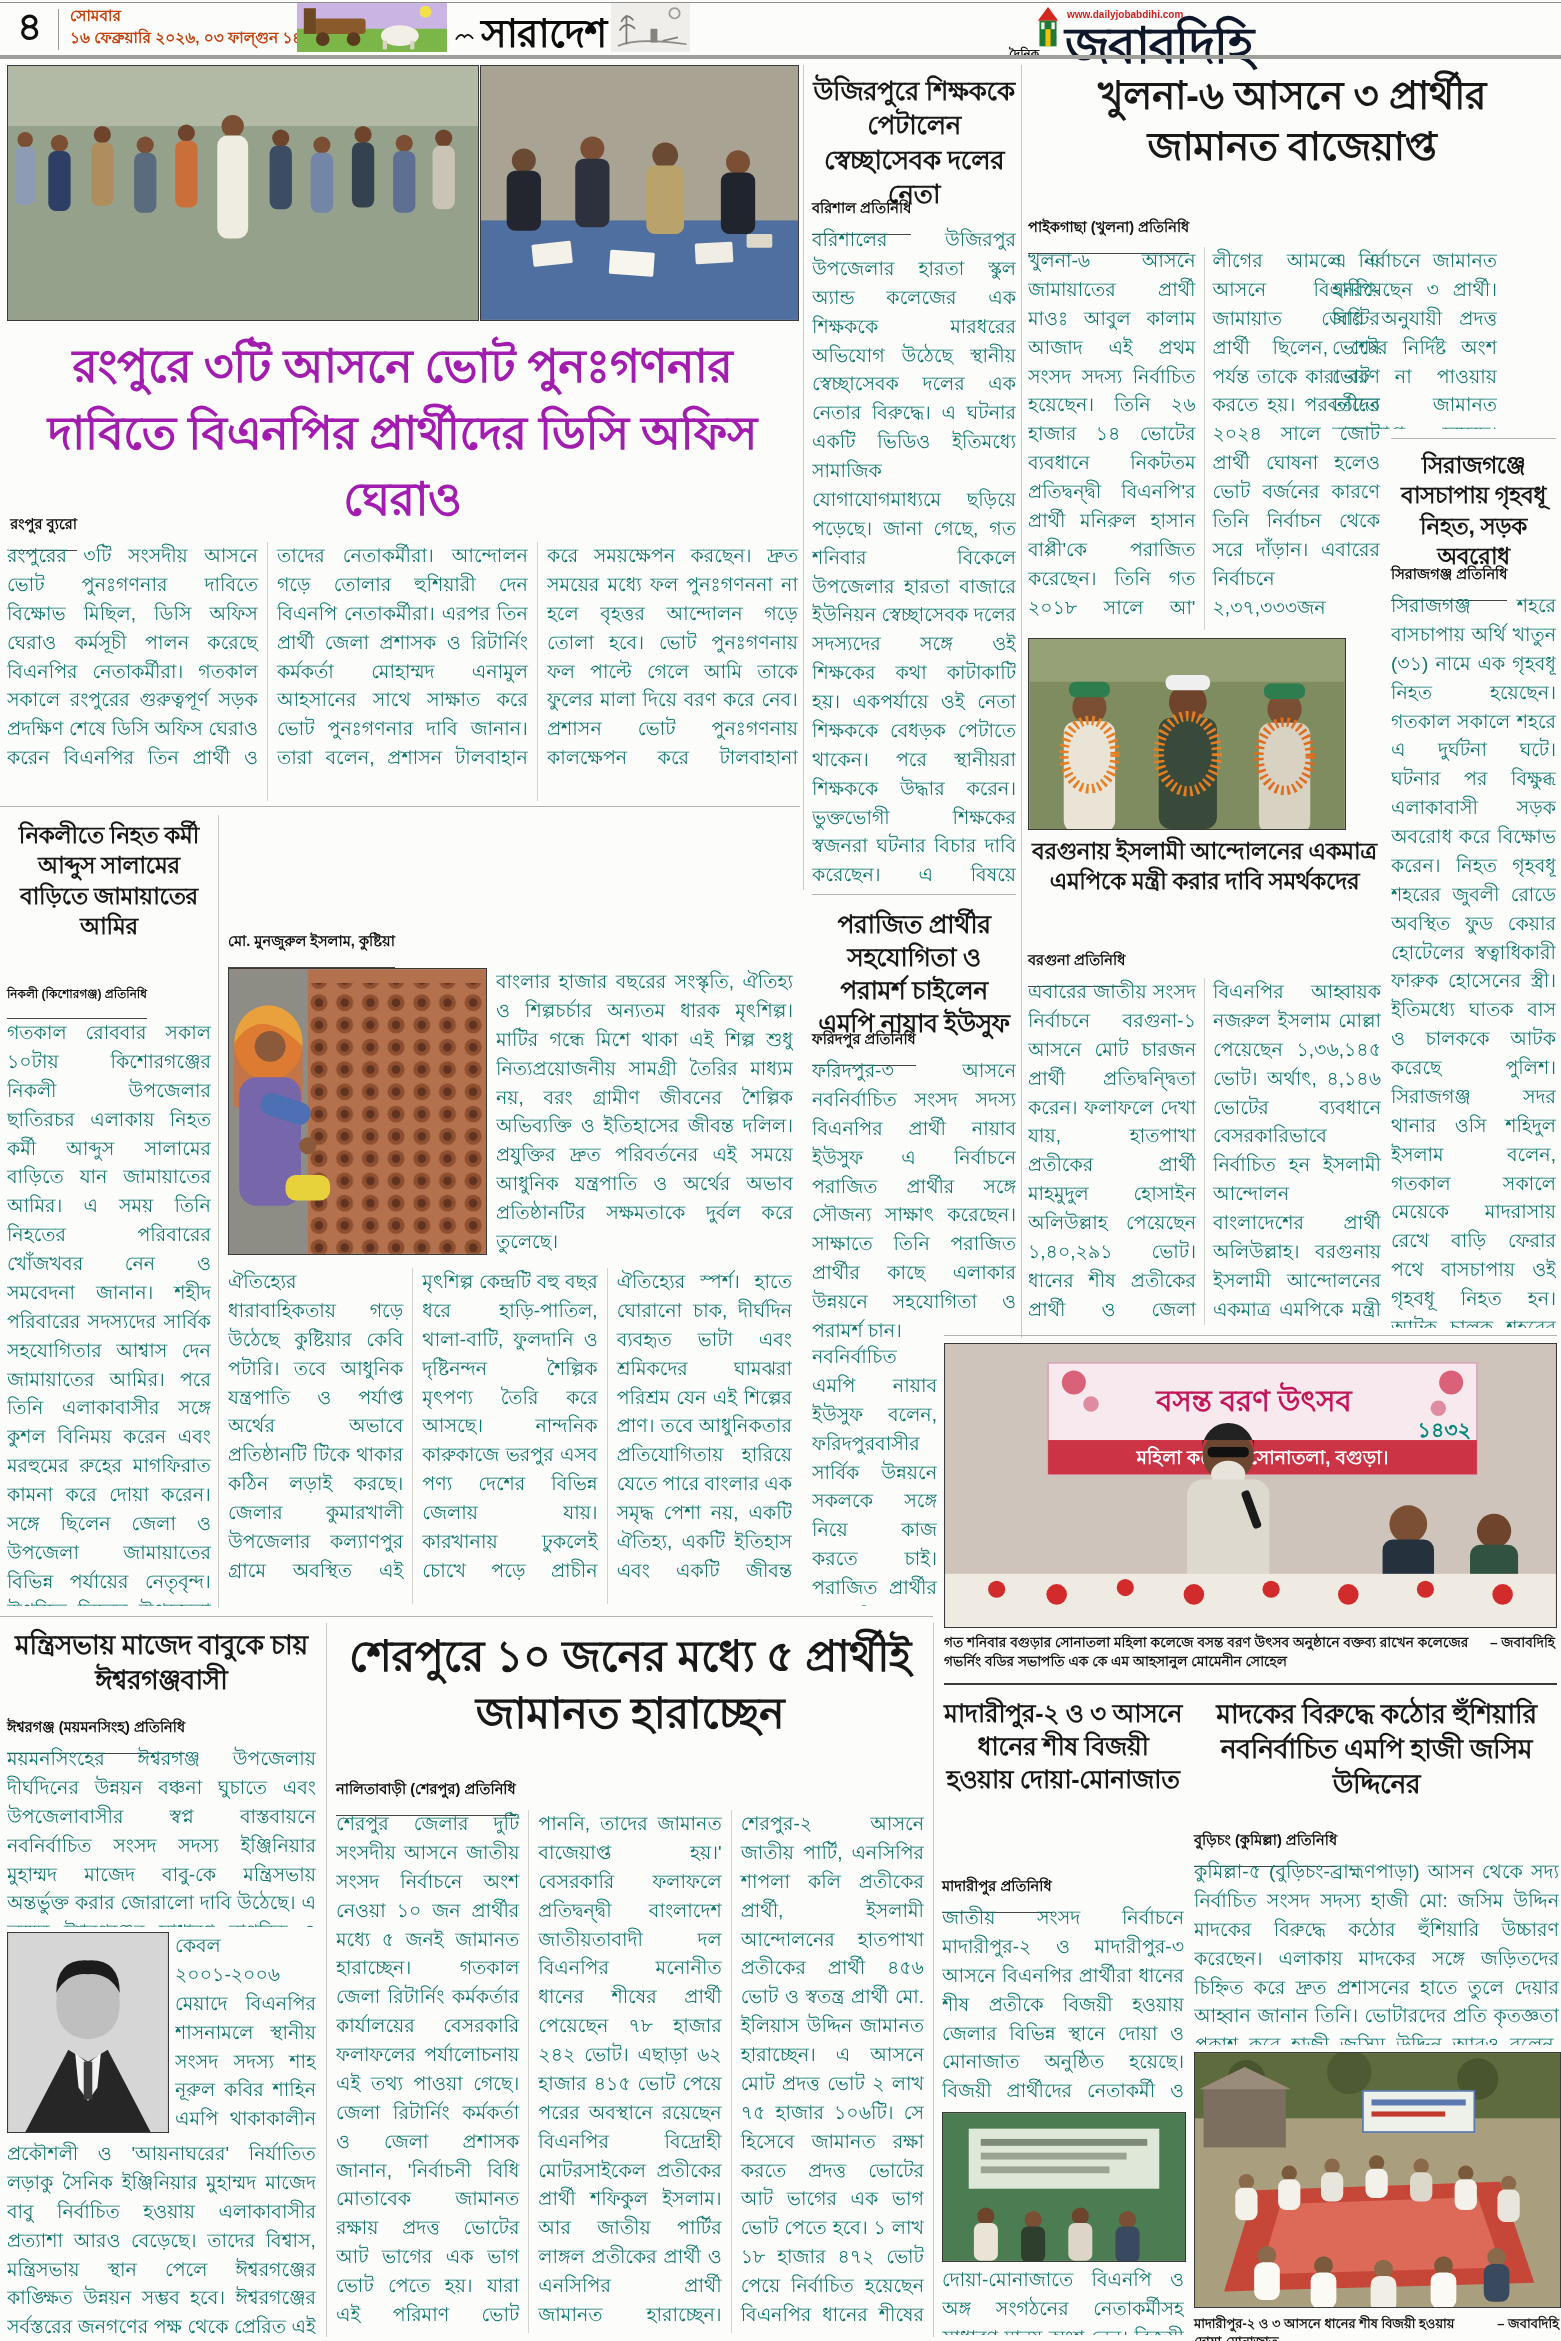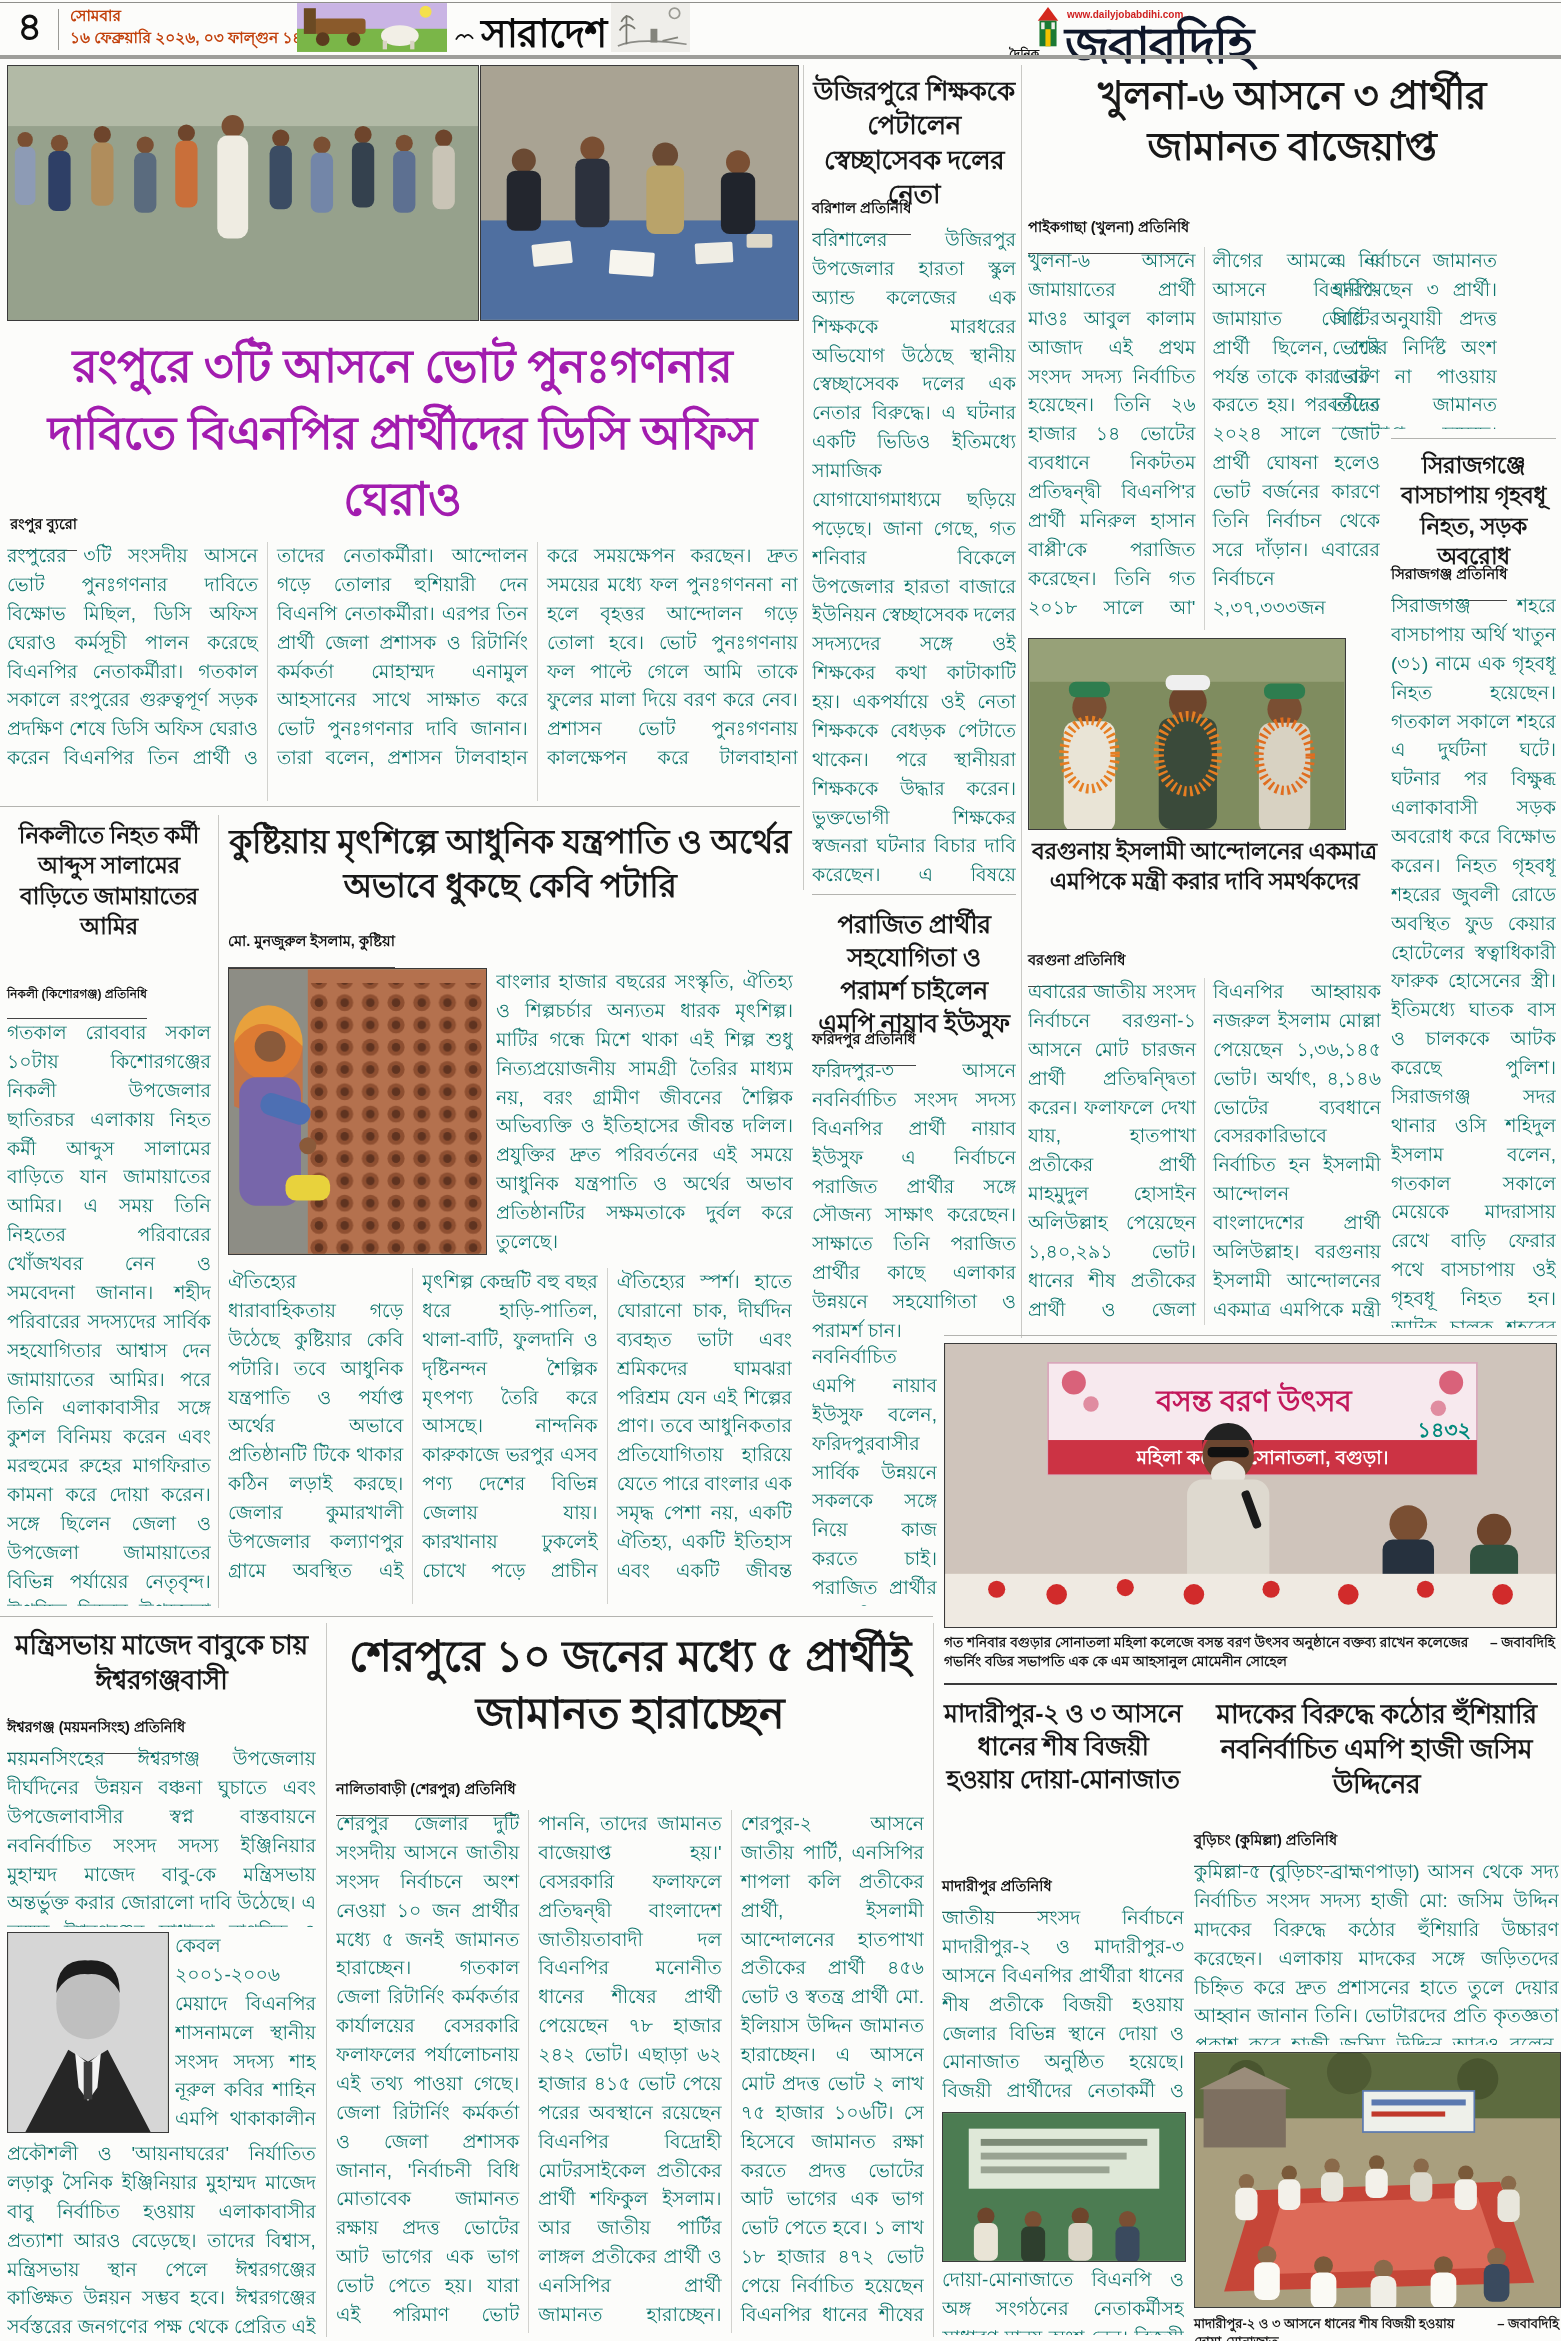--- a/index.html
+++ b/index.html
@@ -274,21 +274,20 @@
   </div>
   <div class="hr" style="left:944px;top:1683px;width:613px;height:1.7px;background:#3a3a3a"></div>
 
   <div class="hr" style="left:0;top:806px;width:800px"></div>
   <div class="abs headline" style="left:6.9px;top:820px;width:204px;font-size:23px">নিকলীতে নিহত কর্মী আব্দুস সালামের বাড়িতে জামায়াতের আমির</div>
   <div class="abs byline" style="left:6.9px;top:985px;font-size:12px"><span>নিকলী (কিশোরগঞ্জ) প্রতিনিধি</span></div>
   <div class="abs bodytext" style="left:6.9px;top:1019px;width:204px;height:587px">গতকাল রোববার সকাল ১০টায় কিশোরগঞ্জের নিকলী উপজেলার ছাতিরচর এলাকায় নিহত কর্মী আব্দুস সালামের বাড়িতে যান জামায়াতের আমির। এ সময় তিনি নিহতের পরিবারের খোঁজখবর নেন ও সমবেদনা জানান। শহীদ পরিবারের সদস্যদের সার্বিক সহযোগিতার আশ্বাস দেন জামায়াতের আমির। পরে তিনি এলাকাবাসীর সঙ্গে কুশল বিনিময় করেন এবং মরহুমের রুহের মাগফিরাত কামনা করে দোয়া করেন। সঙ্গে ছিলেন জেলা ও উপজেলা জামায়াতের বিভিন্ন পর্যায়ের নেতৃবৃন্দ। উপস্থিত ছিলেন উপজেলা আমীর মোঃ আয়ুব হোসেন, সেক্রেটারী মোঃ রফিকুল ইসলাম এবং জেলা উপজেলার বিভিন্ন পর্যায়ে নেতৃবন্দ।</div>
 
   <div class="vr" style="left:218px;top:815px;height:793px"></div>
 
-  <div class="abs headline" style="left:228px;top:820px;width:564px;font-size:33px">কুষ্টিয়ায় মৃৎশিল্পে আধুনিক যন্ত্রপাতি ও অর্থের অভাবে ধুকছে কেবি পটারি</div>
   <div class="abs byline" style="left:228px;top:930px"><span>মো. মুনজুরুল ইসলাম, কুষ্টিয়া</span></div>
   <div class="abs photo" style="left:228px;top:968px;width:257px;height:285px">
     <svg width="257" height="285" viewBox="0 0 300 332">
       <defs>
         <pattern id="pots" width="30" height="26" patternUnits="userSpaceOnUse">
           <circle cx="15" cy="13" r="10" fill="#8e4f31"></circle>
           <circle cx="15" cy="13" r="5" fill="#5f3320"></circle>
         </pattern>
       </defs>
       <rect width="300" height="332" fill="#b4714e"></rect>

